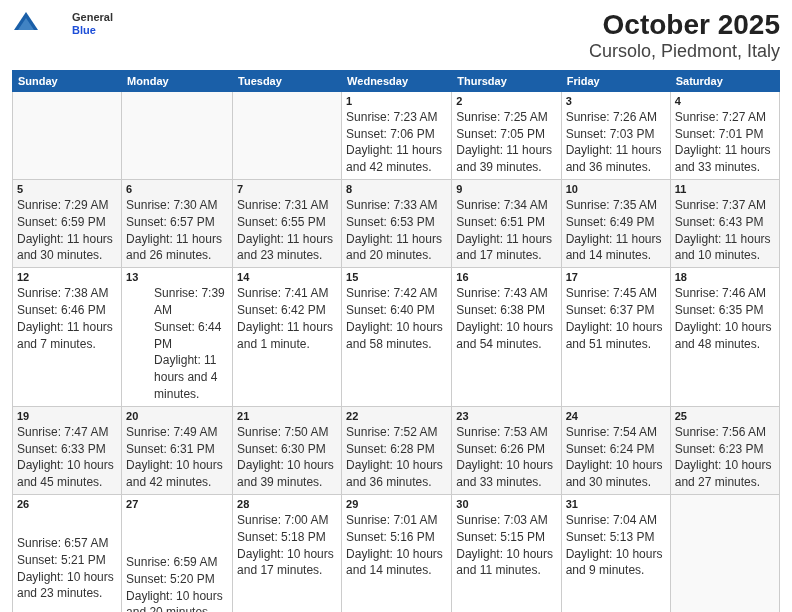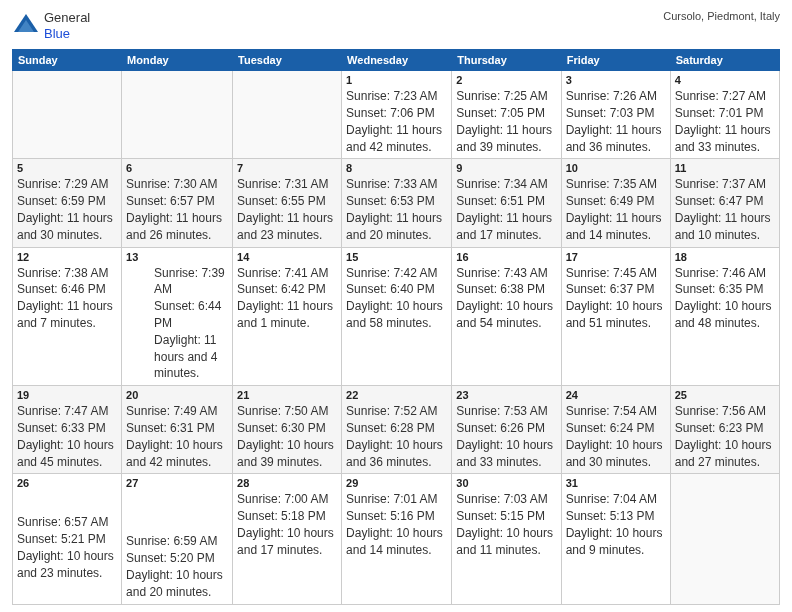--- a/index.html
+++ b/index.html
@@ -21,41 +21,42 @@
       justify-content: space-between;
       align-items: flex-start;
       margin-bottom: 8px;
     }
     .logo {
       display: flex;
       align-items: center;
       gap: 4px;
     }
     .logo-text {
-      font-size: 13px;
-      font-weight: normal;
+      font-size: 11px;
+      font-weight: bold;
       line-height: 1.2;
+      margin-left: 28px;
     }
     .logo-text .general { color: #333; }
     .logo-text .blue { color: #1d4ed8; }
     .logo-icon {
       width: 28px;
       height: 28px;
     }
     .title-block {
       text-align: right;
     }
     .month-title {
       font-size: 28px;
       font-weight: bold;
       color: #222;
       line-height: 1.1;
     }
     .location {
-      font-size: 11px;
+      font-size: 18px;
       color: #444;
     }
     .calendar {
       width: 100%;
       border-collapse: collapse;
       border: 1px solid #ccc;
     }
     .calendar th {
       background: #1a5fa8;
       color: #fff;
@@ -103,20 +104,21 @@
       <svg class="logo-icon" viewBox="0 0 28 28">
         <polygon points="14,2 26,20 2,20" fill="#1a5fa8"></polygon>
         <polygon points="14,8 22,20 6,20" fill="#5b9bd5" opacity="0.6"></polygon>
       </svg>
       <div class="logo-text">
         <span class="general">General</span><br>
         <span class="blue">Blue</span>
       </div>
     </div>
     <div class="title-block">
+      <div class="month-title">October 2025</div>
       <div class="location">Cursolo, Piedmont, Italy</div>
     </div>
   </div>
 
   <table class="calendar">
     <thead>
       <tr>
       <th>Sunday</th>
           <th>Monday</th>
           <th>Tuesday</th>
@@ -189,21 +191,21 @@
           </td>
           <td>
             <span class="day-num">10</span>
             <div class="day-info" style="white-space: pre-line;">Sunrise: 7:35 AM
 Sunset: 6:49 PM
 Daylight: 11 hours and 14 minutes.</div>
           </td>
           <td>
             <span class="day-num">11</span>
             <div class="day-info" style="white-space: pre-line;">Sunrise: 7:37 AM
-Sunset: 6:47 PM
+Sunset: 6:43 PM
 Daylight: 11 hours and 10 minutes.</div>
           </td>
         </tr>
         <tr>
           <td>
             <span class="day-num">12</span>
             <div class="day-info" style="white-space: pre-line;">Sunrise: 7:38 AM
 Sunset: 6:46 PM
 Daylight: 11 hours and 7 minutes.</div>
           </td>

